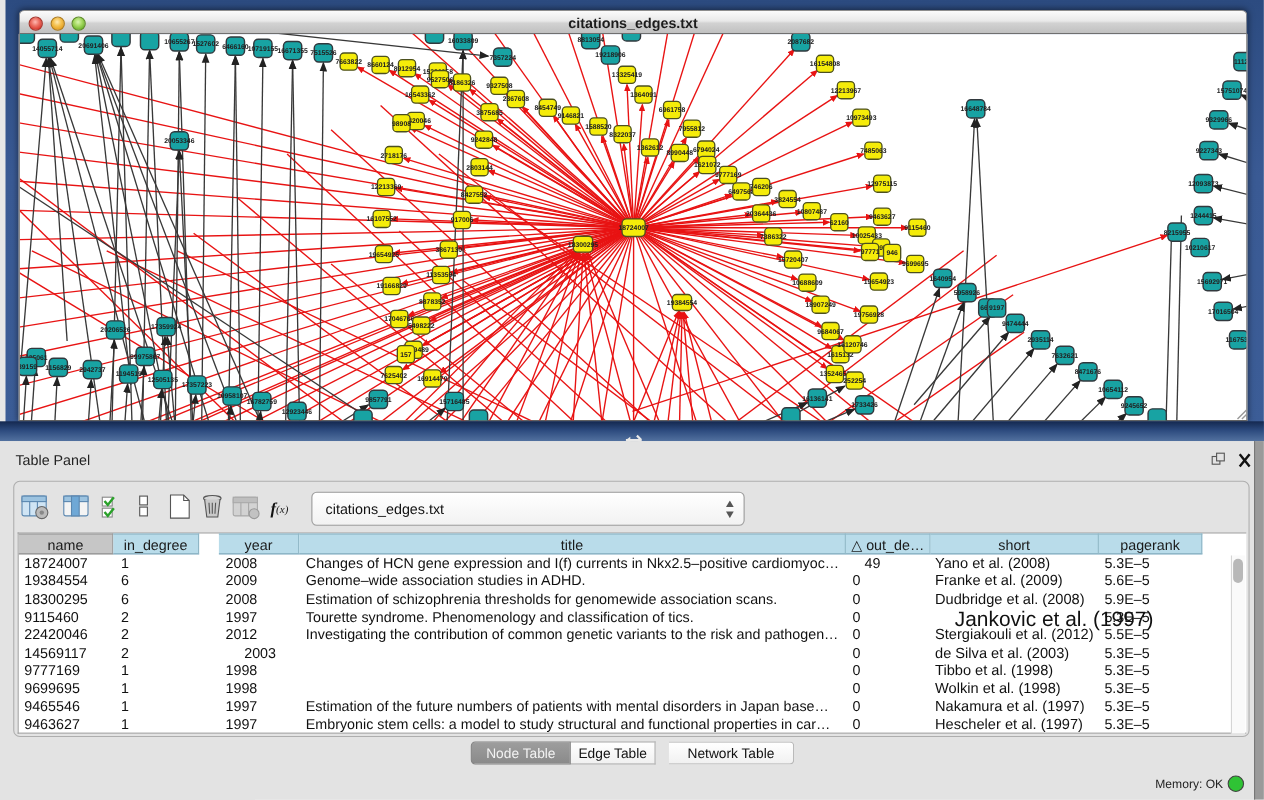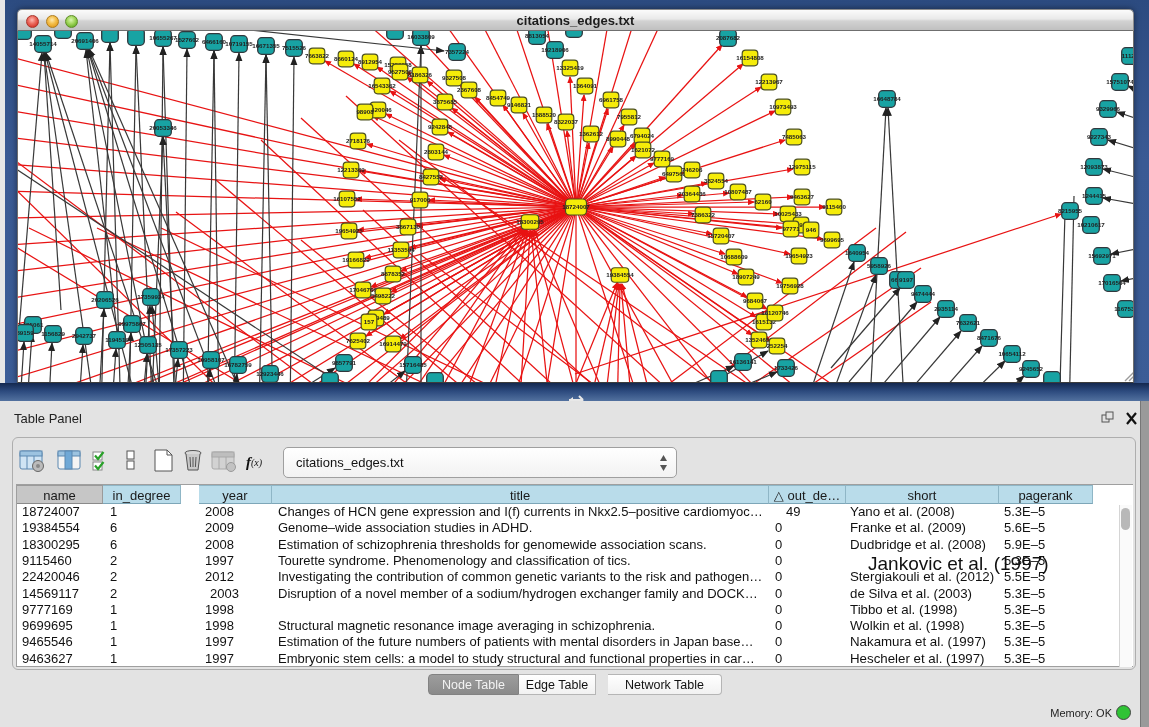--- a/index.html
+++ b/index.html
@@ -664,39 +664,37 @@
       <span style="left:110px">2</span>
 <span style="left:205px">2012</span>
       <span style="left:278px;font-size:13px">Investigating the contribution of common genetic variants to the risk and pathogen…</span>
 <span style="left:775px">0</span>
       <span style="left:850px;font-size:13.3px">Stergiakouli et al. (2012)</span>
 <span style="left:1004px">5.5E–5</span>
     </div>
 <div class="trow" style="top:585.5px">
 <span style="left:22px">14569117</span>
       <span style="left:110px">2</span>
-<span style="left:210px">2003</span>
-      <span style="left:278px;font-size:13px">Disruption of a novel member of a sodium/hydrogen exchanger family and DOCK…</span>
+<span style="left:222px">2003</span>
 <span style="left:775px">0</span>
       <span style="left:850px;font-size:13.3px">de Silva et al. (2003)</span>
 <span style="left:1004px">5.3E–5</span>
     </div>
 <div class="trow" style="top:601.8px">
 <span style="left:22px">9777169</span>
       <span style="left:110px">1</span>
 <span style="left:205px">1998</span>
 <span style="left:775px">0</span>
       <span style="left:850px;font-size:13.3px">Tibbo et al. (1998)</span>
 <span style="left:1004px">5.3E–5</span>
     </div>
 <div class="trow" style="top:618.1px">
 <span style="left:22px">9699695</span>
       <span style="left:110px">1</span>
 <span style="left:205px">1998</span>
-      <span style="left:278px;font-size:13px">Structural magnetic resonance image averaging in schizophrenia.</span>
 <span style="left:775px">0</span>
       <span style="left:850px;font-size:13.3px">Wolkin et al. (1998)</span>
 <span style="left:1004px">5.3E–5</span>
     </div>
 <div class="trow" style="top:634.4px">
 <span style="left:22px">9465546</span>
       <span style="left:110px">1</span>
 <span style="left:205px">1997</span>
       <span style="left:278px;font-size:13px">Estimation of the future numbers of patients with mental disorders in Japan base…</span>
 <span style="left:775px">0</span>

